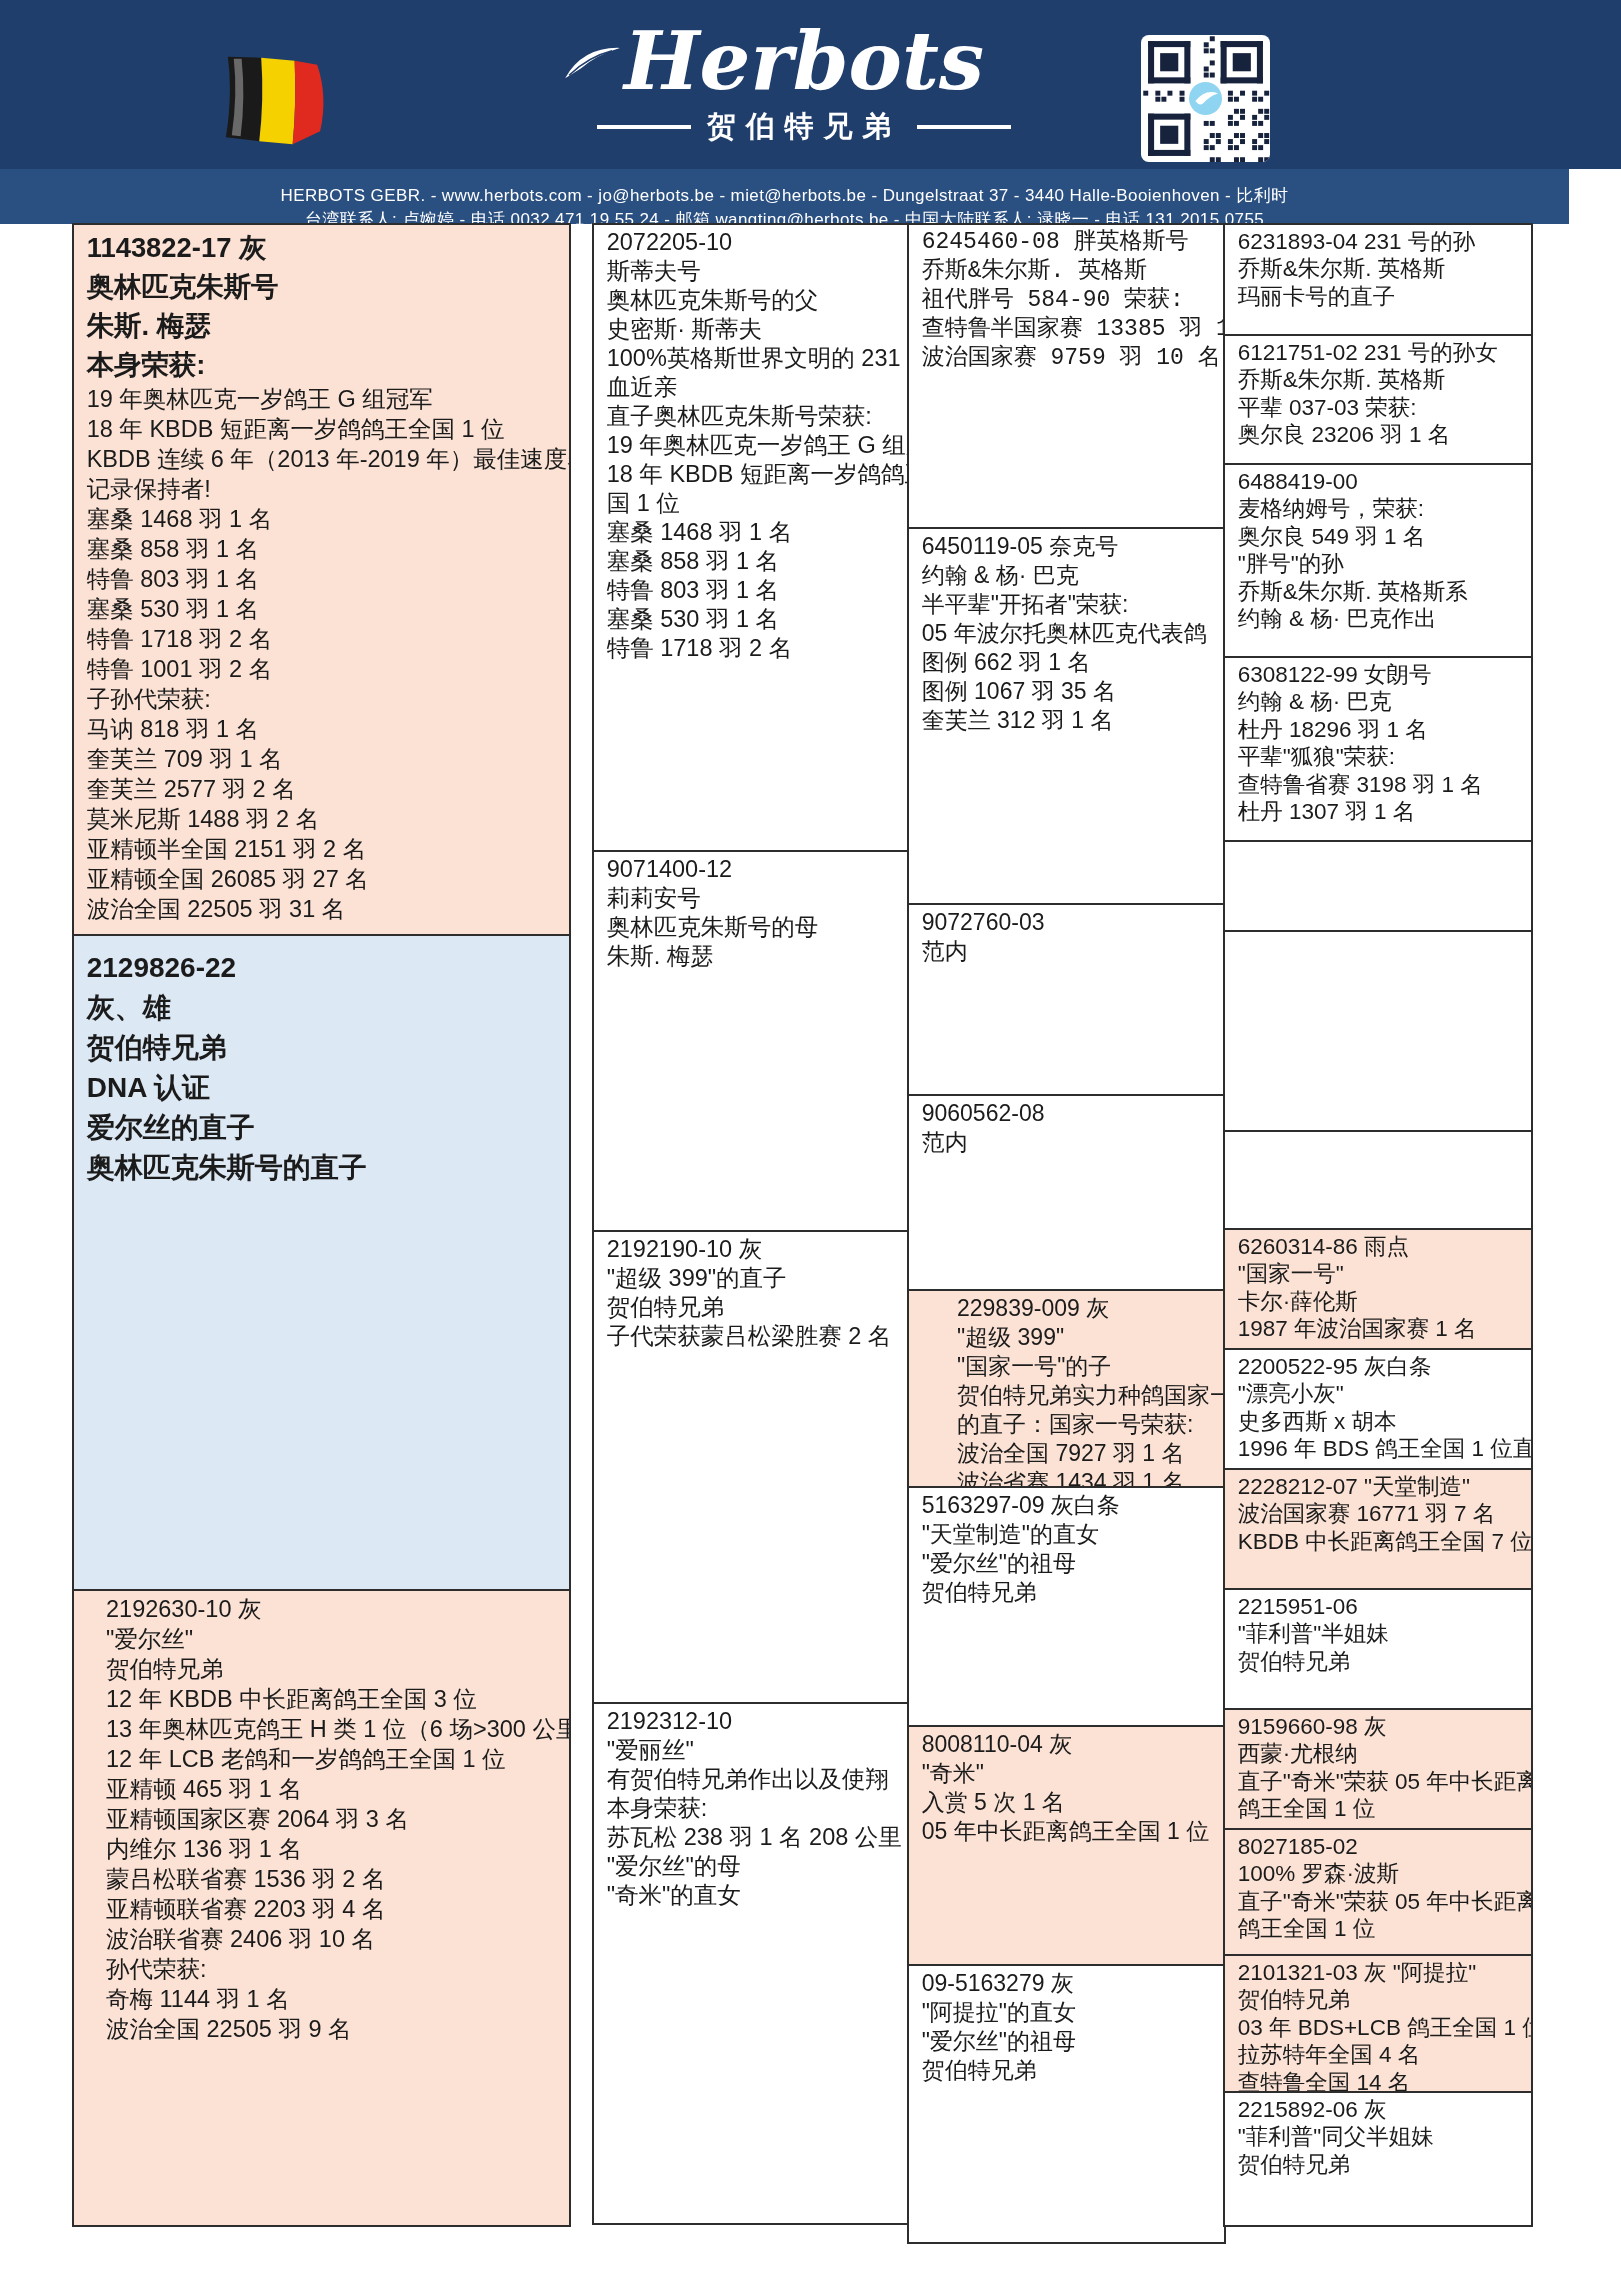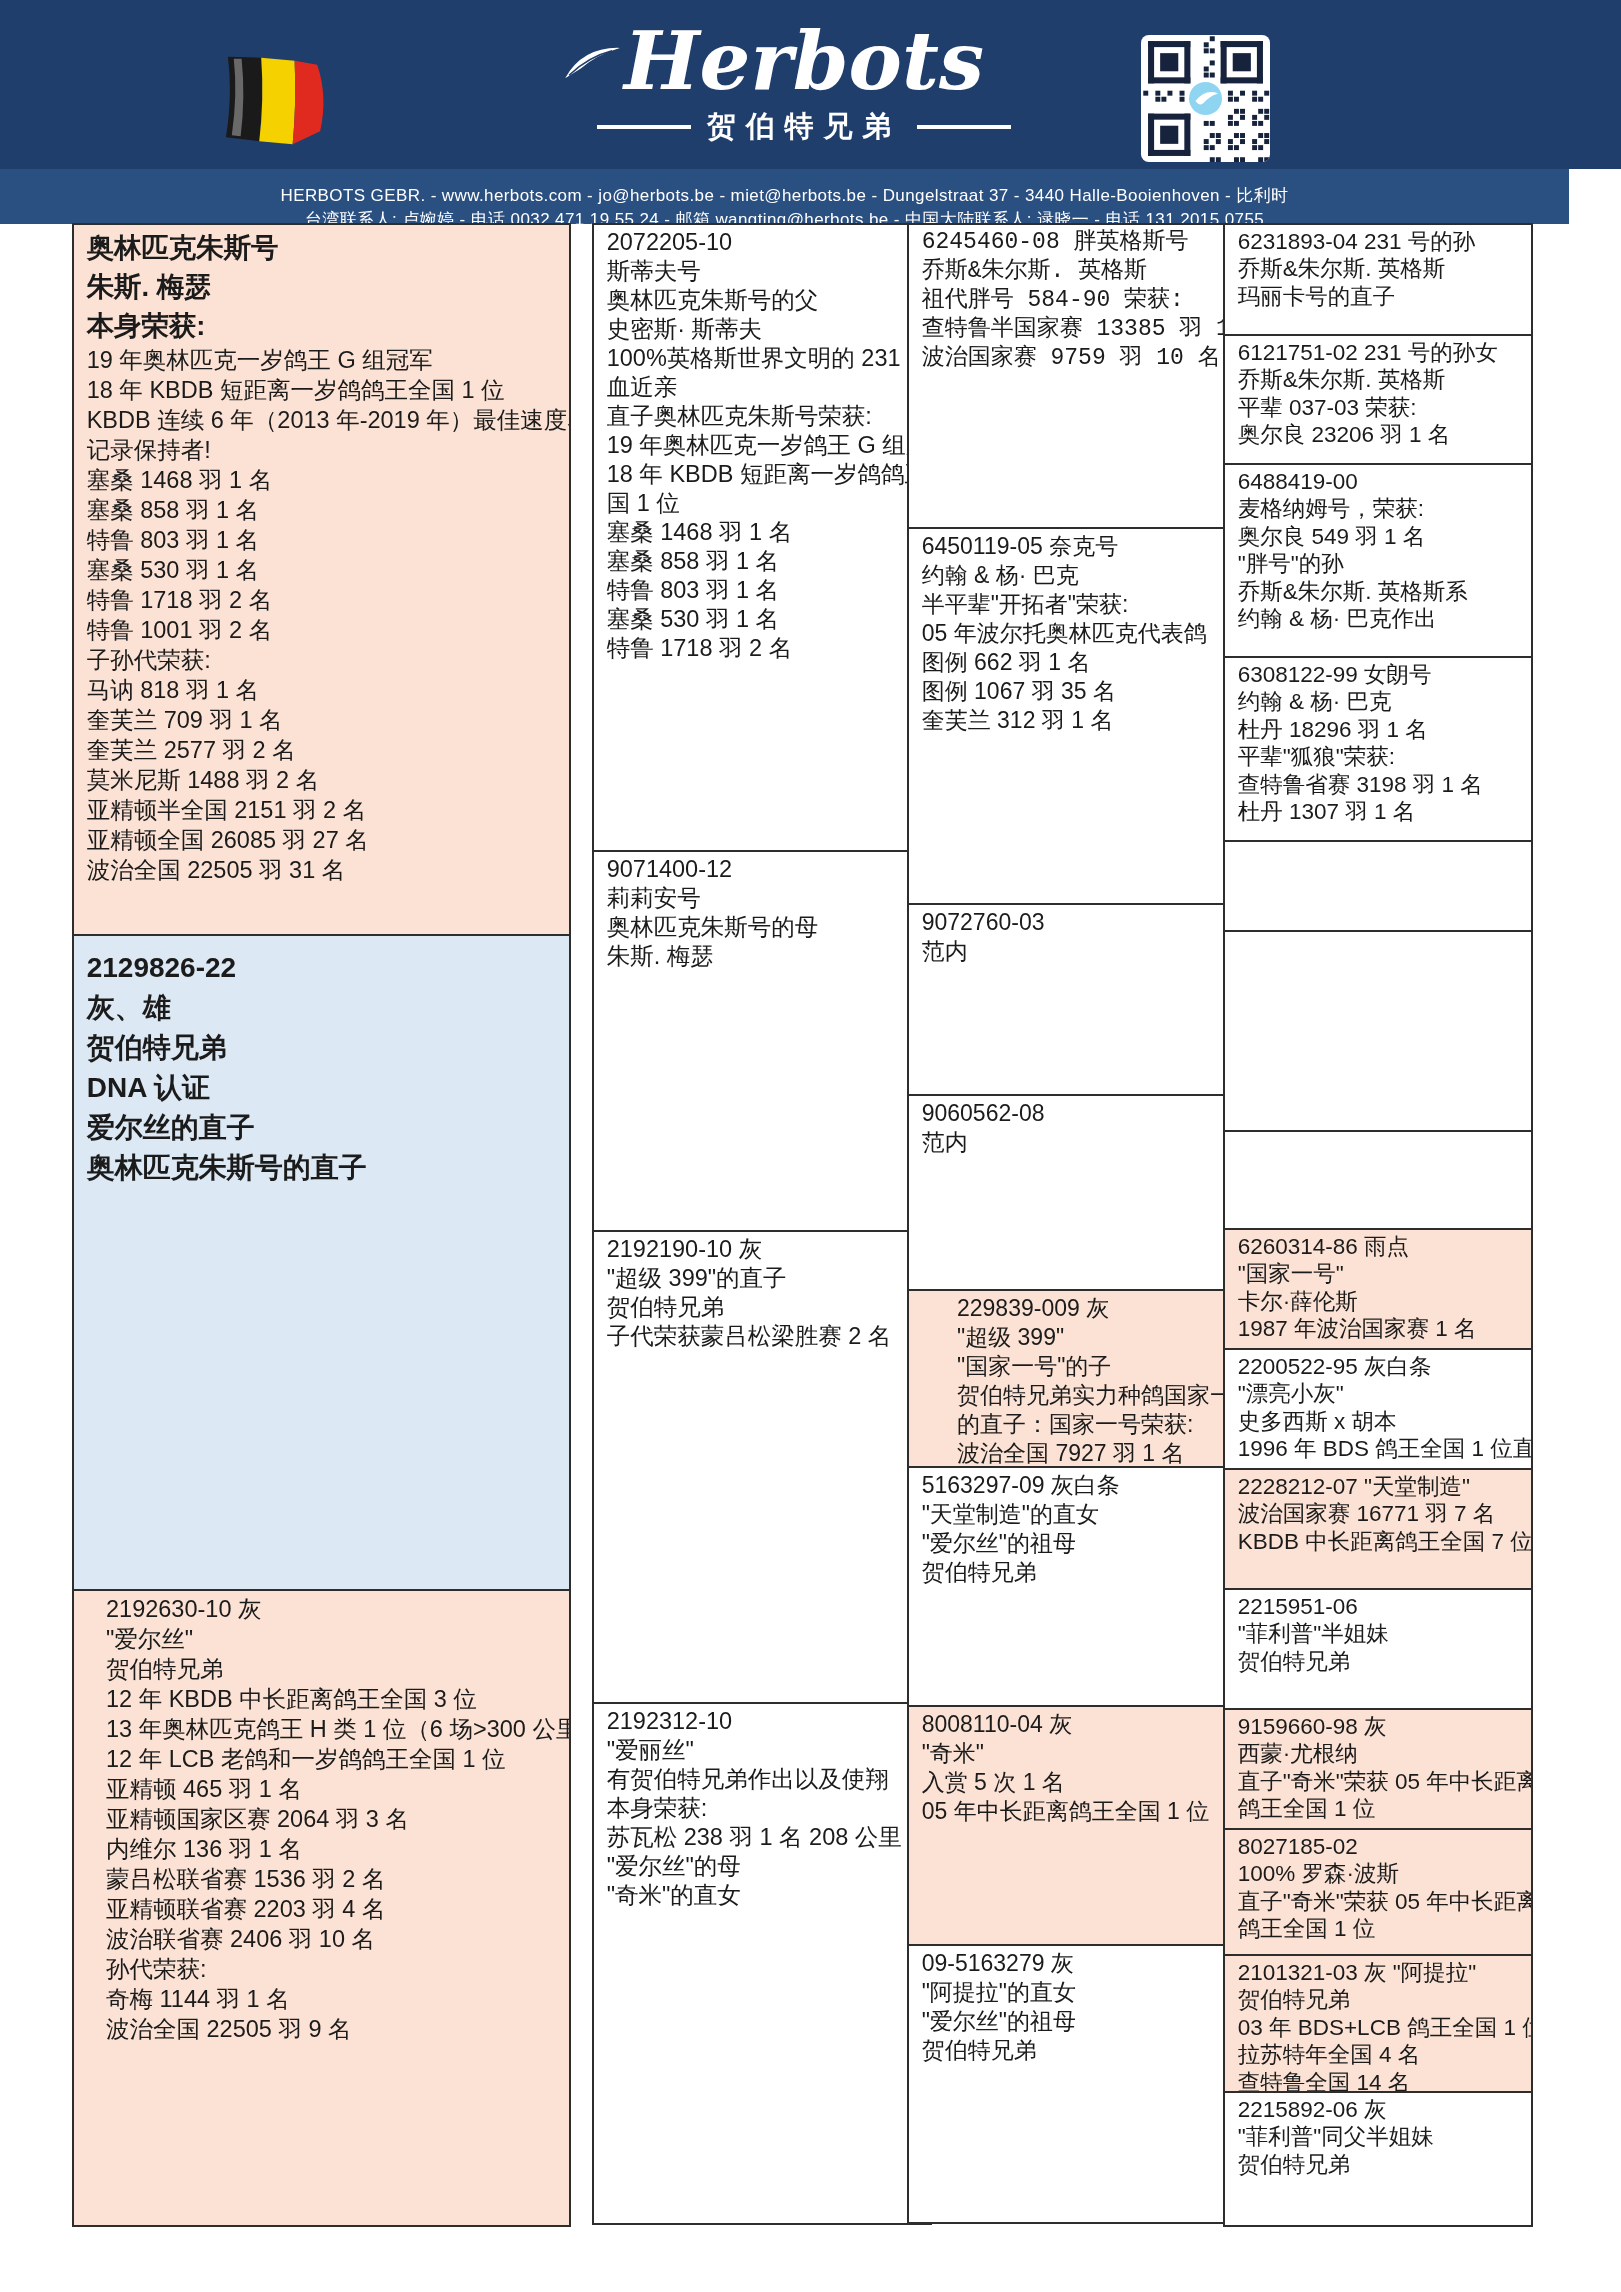--- a/index.html
+++ b/index.html
@@ -148,20 +148,21 @@
   </div>
 
   <div class="contact-strip">
     <div>HERBOTS GEBR. - www.herbots.com - jo@herbots.be - miet@herbots.be - Dungelstraat 37 - 3440 Halle-Booienhoven - 比利时</div>
     <div>台湾联系人: 卢婉婷 - 电话 0032 471 19 55 24 - 邮箱 wangting@herbots.be - 中国大陆联系人: 逯晓一 - 电话 131 2015 0755</div>
   </div>
 
   <div class="pedigree" id="pedigree">
       <div class="col c1" style="left: 72px; width: 499px;">
         <div class="cell salmon" style="height: 713px;">
+          <div class="ln em">1143822-17 灰</div>
           <div class="ln em">奥林匹克朱斯号</div>
           <div class="ln em">朱斯. 梅瑟</div>
           <div class="ln em">本身荣获:</div>
           <div class="ln">19 年奥林匹克一岁鸽王 G 组冠军</div>
           <div class="ln">18 年 KBDB 短距离一岁鸽鸽王全国 1 位</div>
           <div class="ln">KBDB 连续 6 年（2013 年-2019 年）最佳速度赛鸽</div>
           <div class="ln">记录保持者!</div>
           <div class="ln">塞桑 1468 羽 1 名</div>
           <div class="ln">塞桑 858 羽 1 名</div>
           <div class="ln">特鲁 803 羽 1 名</div>
@@ -261,21 +262,21 @@
           <div class="ln">奎芙兰 312 羽 1 名</div>
         </div>
         <div class="cell white" style="height: 191px;">
           <div class="ln">9072760-03</div>
           <div class="ln">范内</div>
         </div>
         <div class="cell white" style="height: 195px;">
           <div class="ln">9060562-08</div>
           <div class="ln">范内</div>
         </div>
-        <div class="cell salmon" style="height: 177px; padding-left: 48px;">
+        <div class="cell salmon" style="height: 197px; padding-left: 48px;">
           <div class="ln">229839-009 灰</div>
           <div class="ln">"超级 399"</div>
           <div class="ln">"国家一号"的子</div>
           <div class="ln">贺伯特兄弟实力种鸽国家一号</div>
           <div class="ln">的直子：国家一号荣获:</div>
           <div class="ln">波治全国 7927 羽 1 名</div>
           <div class="ln">波治省赛 1434 羽 1 名</div>
         </div>
         <div class="cell white" style="height: 239px;">
           <div class="ln">5163297-09 灰白条</div>

